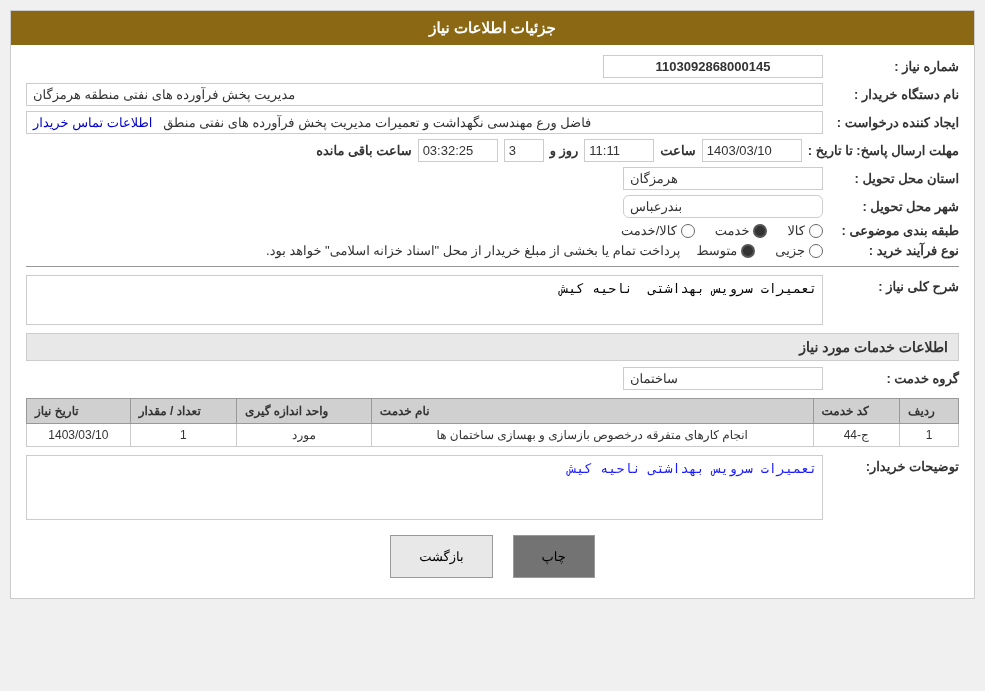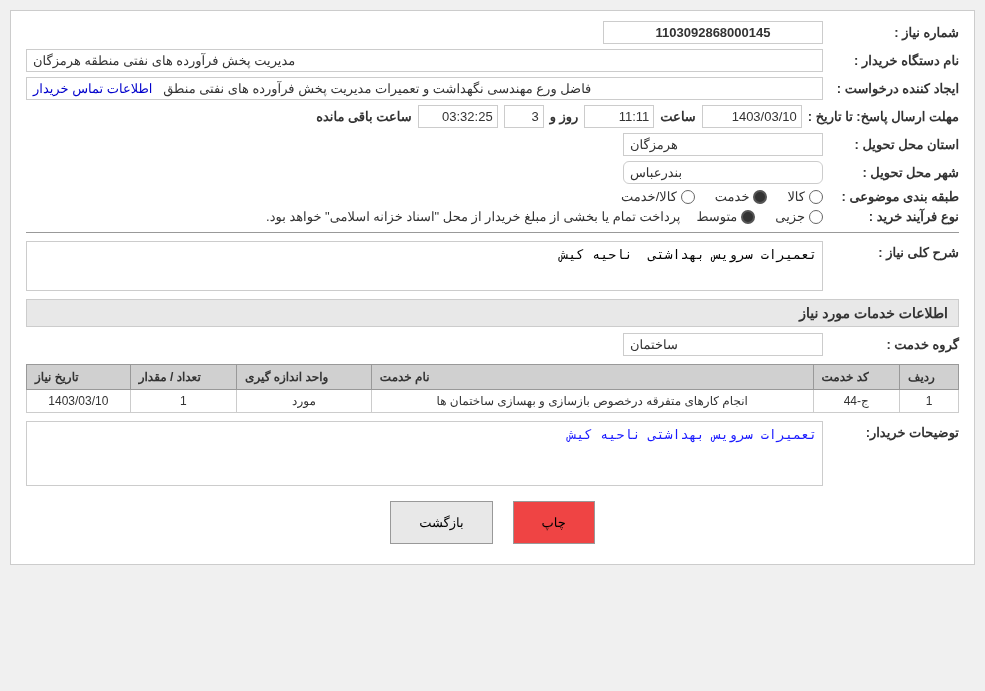--- a/index.html
+++ b/index.html
@@ -59,21 +59,21 @@
       cursor: pointer;
     }
     .inline-label {
       font-weight: bold;
       white-space: nowrap;
     }
     .small-field {
       border: 1px solid #ccc;
       background: #fff;
       padding: 3px 4px;
-      text-align: right;
+      text-align: left;
     }
     .section-divider {
       border-top: 1px solid #999;
       margin: 8px 0;
     }
     .section-header {
       background: #e8e8e8;
       border: 1px solid #ccc;
       padding: 5px 10px;
       font-weight: bold;
@@ -144,41 +144,44 @@
     }
     .btn {
       padding: 13px 28px;
       border: 1px solid #999;
       cursor: pointer;
       font-family: Tahoma, Arial, sans-serif;
       font-size: 13px;
       background: #e8e8e8;
     }
     .btn-print {
-      background: #ef4444;
+      background: #737373;
     }
     .btn-back {
       background: #e8e8e8;
     }
     .content-relative {
       position: relative;
     }
     .row-group {
       display: flex;
       align-items: center;
       margin-bottom: 5px;
       gap: 6px;
     }
   </style>
 </head>
 <body>
 
 <div class="page-wrapper">
   <div class="main-container">
 
+    <div class="header-bar">
+      <span>جزئیات اطلاعات نیاز</span>
+    </div>
 
     <div class="content-area content-relative">
 
       <div class="row-group">
         <span class="label">شماره نیاز :</span>
         <div class="field-box-num" style="direction:ltr; width:220px;font-weight:bold;">1103092868000145</div>
       </div>
 
       <div class="row-group">
         <span class="label">نام دستگاه خریدار :</span>

